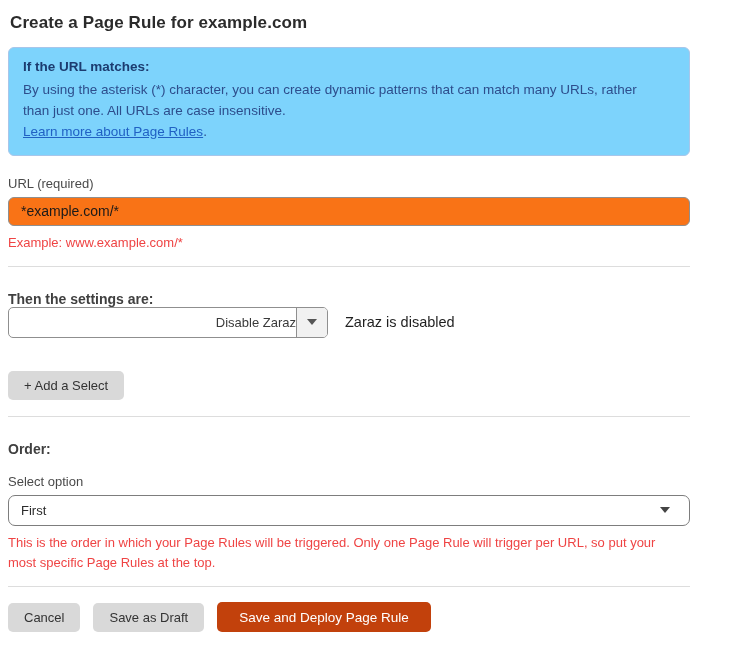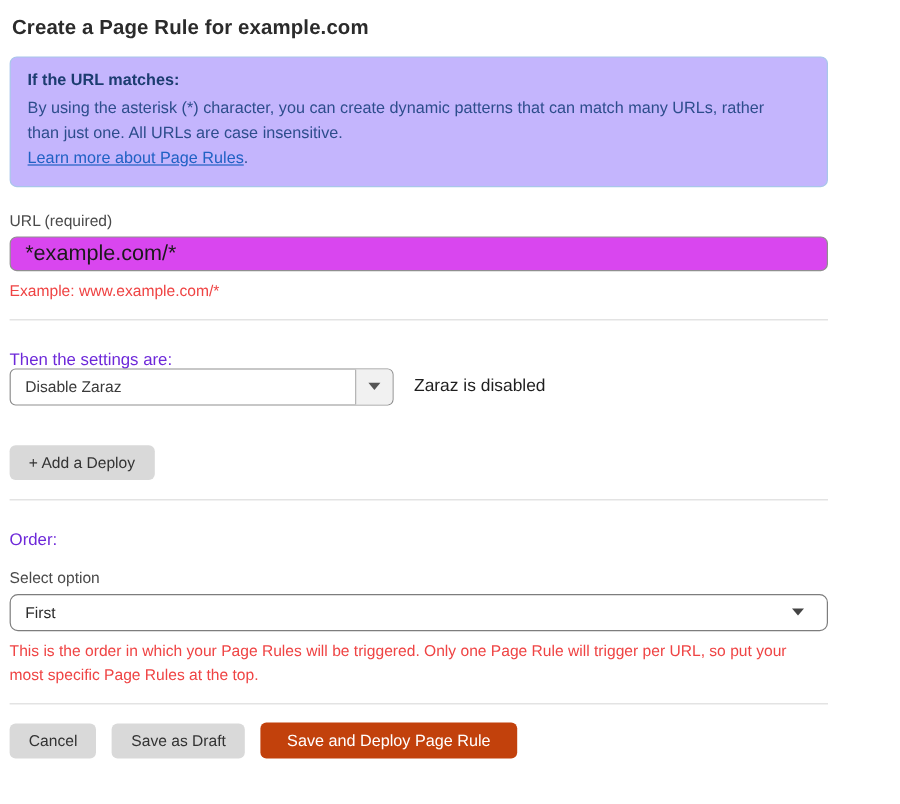--- a/index.html
+++ b/index.html
@@ -10,51 +10,51 @@
     overflow: hidden;
   }
   .page { padding: 10px 60px 0 8px; }
 
   .page-title {
     font-size: 17px; font-weight: 700; color: #2b2b2b;
     margin: 3px 0 14px 2px; letter-spacing: 0.1px;
   }
 
   .info-box {
-    background: #c4b5fd; border: 1px solid #a8c6ea; border-radius: 6px;
+    background: #7dd3fc; border: 1px solid #a8c6ea; border-radius: 6px;
     padding: 11px 14px 12px; font-size: 13.5px;
   }
   .info-heading { color: #1c3c70; font-weight: 700; margin-bottom: 6px; }
   .info-body { color: #2d4d8c; line-height: 1.55; max-width: 640px; }
   .info-link-line { line-height: 1.55; }
   .info-link { color: #2061c4; text-decoration: underline; cursor: pointer; }
   .info-suffix { color: #2d4d8c; }
 
   .field-label { display: block; font-size: 13px; color: #4a4a4a; }
   .lbl-url { margin: 20px 0 6px 0; }
 
   .url-input {
-    width: 100%; height: 29px; background: #d946ef;
+    width: 100%; height: 29px; background: #f97316;
     border: 1px solid #8f8f8f; border-radius: 6px;
-    padding: 0 12px; font-size: 18px; color: #1a1a1a;
+    padding: 0 12px; font-size: 14px; color: #1a1a1a;
     font-family: "Liberation Sans", sans-serif; outline: none;
   }
 
   .hint { font-size: 13px; color: #ef4444; margin: 7px 0 0 0; line-height: 1.55; }
 
   hr.divider { border: none; border-top: 1px solid #dddddd; margin: 13px 0 0 0; }
 
-  .section-heading { font-size: 14px; font-weight: 400; color: #6d28d9; margin: 24px 0 0 0; }
+  .section-heading { font-size: 14px; font-weight: 700; color: #404040; margin: 24px 0 0 0; }
 
   .lbl-setting { margin: 17px 0 6px 0; }
   .setting-row { display: flex; align-items: center; }
   .split-select {
     width: 320px; height: 31px; background: #fff;
     border: 1px solid #8f8f8f; border-radius: 5px;
-    display: flex; align-items: center; justify-content: space-between;
+    display: flex; align-items: center; justify-content: flex-end;
     cursor: pointer;
   }
   .split-select-value { padding-left: 12px; font-size: 13px; color: #3a3a3a; }
   .split-select-arrow {
     width: 31px; align-self: stretch; border-left: 1px solid #8f8f8f;
     background: #f1f1f1; border-radius: 0 4px 4px 0;
     display: flex; align-items: center; justify-content: center; cursor: pointer;
   }
   .tri {
     width: 0; height: 0;
@@ -112,21 +112,21 @@
   <div class="setting-row">
     <div class="split-select">
       <span class="split-select-value">Disable Zaraz</span>
       <span class="split-select-arrow">
         <span class="tri"></span>
       </span>
     </div>
     <span class="setting-status">Zaraz is disabled</span>
   </div>
 
-  <button class="btn btn-gray add-setting">+ Add a Deploy</button>
+  <button class="btn btn-gray add-setting">+ Add a Select</button>
 
   <hr class="divider" style="margin-top:16px;">
 
   <h2 class="section-heading">Order:</h2>
 
   <label class="field-label lbl-order">Select option</label>
   <div class="full-select">
     <span>First</span>
     <span class="tri"></span>
   </div>

